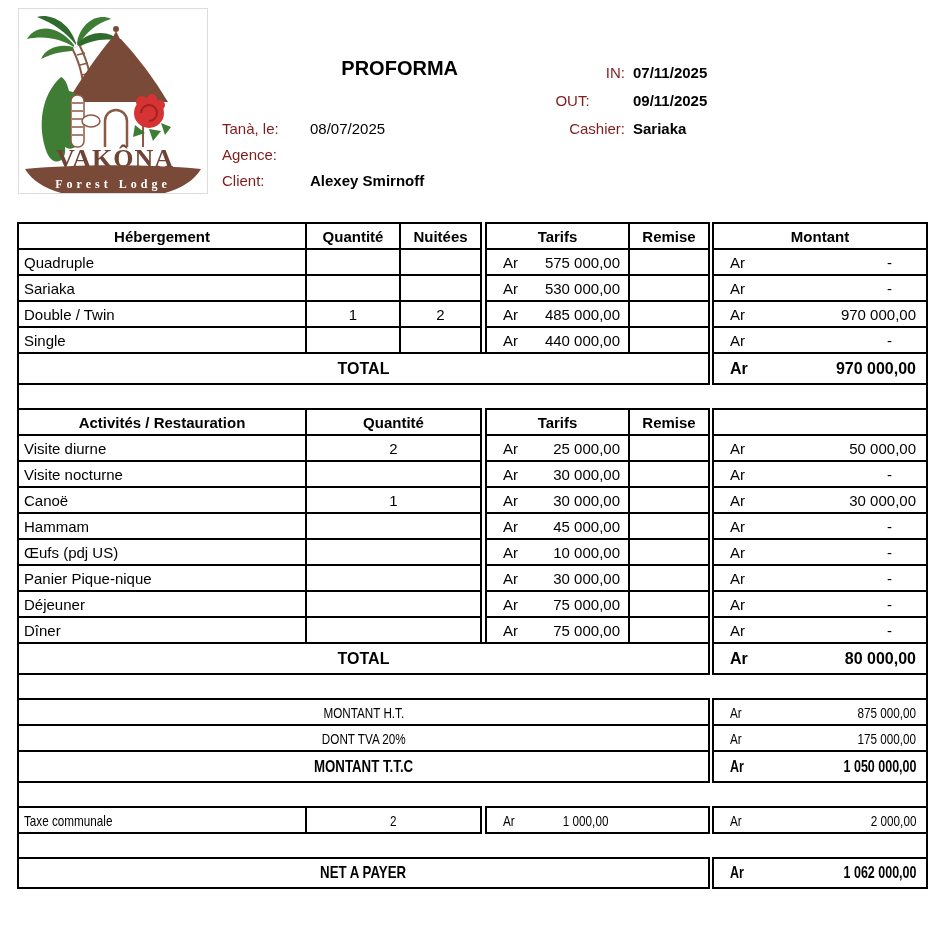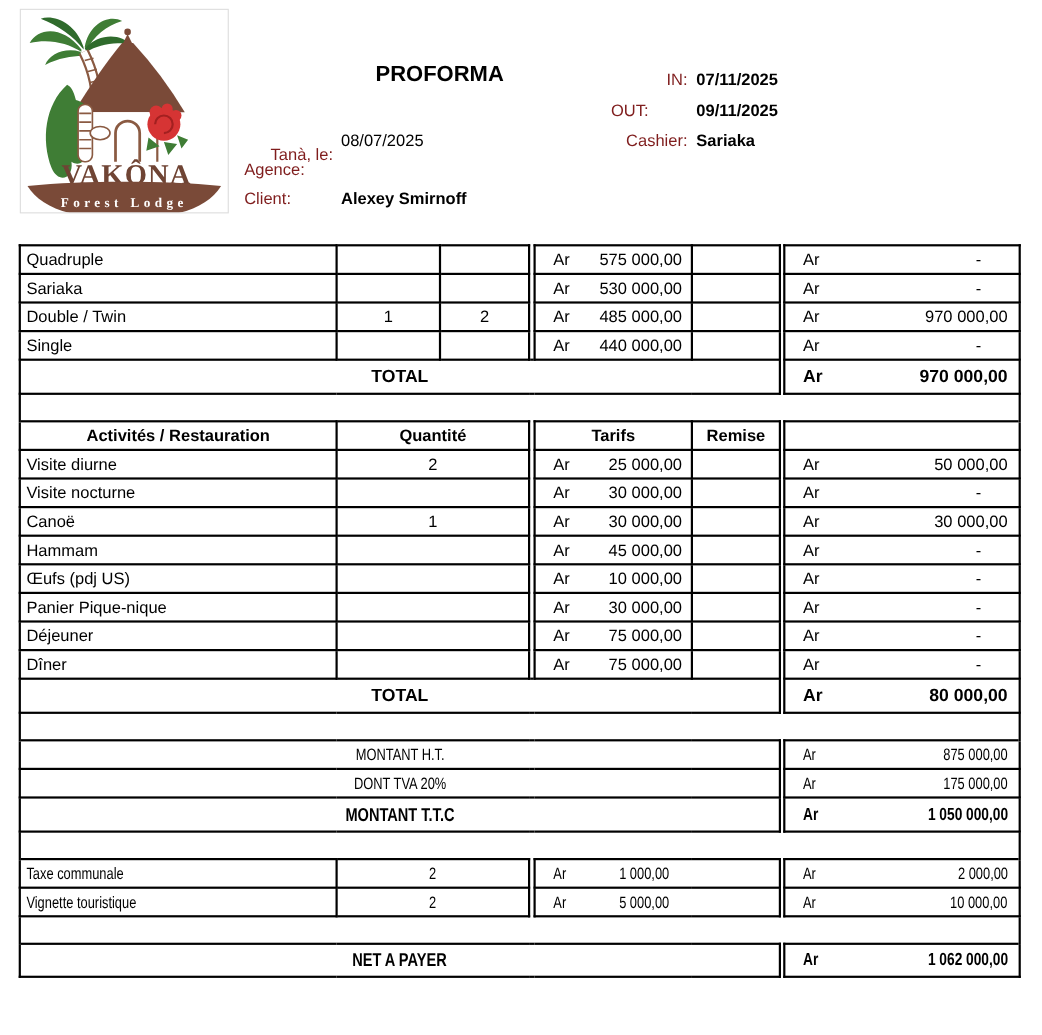--- a/index.html
+++ b/index.html
@@ -74,21 +74,21 @@
 
       <text x="96" y="158" text-anchor="middle" font-family="Liberation Serif,serif" font-weight="bold" font-size="26" fill="#6f4434" letter-spacing="1">VAKÔNA</text>
 
       <path d="M6,160 C60,155 128,155 182,160 C170,180 140,190 94,190 C48,190 18,180 6,160 Z" fill="#7a4a38"></path>
       <text x="94" y="179" text-anchor="middle" font-family="Liberation Serif,serif" font-weight="bold" font-size="12" fill="#ffffff" letter-spacing="4">Forest Lodge</text>
     </svg>
   </div>
 
   <div id="title" class="abs">PROFORMA</div>
 
-  <div class="abs lab" style="left:222px;top:132px;margin-left:24px;">Tanà, le:</div>
+  <div class="abs lab" style="left:222px;top:120px;">Tanà, le:</div>
   <div class="abs" style="left:310px;top:120px;">08/07/2025</div>
   <div class="abs lab" style="left:222px;top:146px;">Agence:</div>
   <div class="abs" style="left:310px;top:146px;"></div>
   <div class="abs lab" style="left:222px;top:172px;">Client:</div>
   <div class="abs bold" style="left:310px;top:172px;">Alexey Smirnoff</div>
 
   <div class="abs lab" style="left:520px;top:64px;width:105px;text-align:right;">IN:</div>
   <div class="abs bold" style="left:633px;top:64px;">07/11/2025</div>
   <div class="abs lab" style="left:520px;top:92px;width:105px;text-align:center;">OUT:</div>
   <div class="abs bold" style="left:633px;top:92px;">09/11/2025</div>
@@ -101,20 +101,30 @@
         <col style="width:94px">
         <col style="width:81px">
         <col style="width:5px">
       <col style="width:143px">
         <col style="width:80px">
         <col style="width:4px">
         <col style="width:214px">
     </colgroup>
 
     <tbody>
+        <tr class="h26">
+      <td class="b hd">Hébergement</td>
+      <td class="b hd">Quantité</td>
+      <td class="b hd">Nuitées</td>
+      <td></td>
+      <td class="b hd">Tarifs</td>
+      <td class="b hd">Remise</td>
+      <td></td>
+      <td class="b hd">Montant</td>
+    </tr>
 
     <tr class="h26">
       <td class="b lbl">Quadruple</td>
       <td class="b ctr"></td>
       <td class="b ctr"></td>
       <td></td>
       <td class="b">
             <div class="money">
               <span class="c">Ar</span>
               <span class="v">575 000,00</span>
@@ -432,38 +442,20 @@
             </div>
           </td>
       <td></td>
       <td class="b mont">
             <div class="money">
               <span class="c">Ar</span>
               <span class="v">2 000,00</span>
             </div>
           </td>
     </tr>
-    <tr class="h26 cnd">
-      <td class="b lbl"><span class="t" style="transform-origin:left center;">Vignette touristique</span></td>
-      <td class="b ctr" colspan="2"><span class="t">2</span></td>
-      <td></td>
-      <td class="b taxtarif" colspan="2">
-            <div class="money">
-              <span class="c">Ar</span>
-              <span class="v">5 000,00</span>
-            </div>
-          </td>
-      <td></td>
-      <td class="b mont">
-            <div class="money">
-              <span class="c">Ar</span>
-              <span class="v">10 000,00</span>
-            </div>
-          </td>
-    </tr>
 
     <tr class="h25">
           <td class="spl" colspan="7"></td>
           <td class="spr"></td>
         </tr>
 
     <tr class="h30 cnd">
       <td class="b biglbl" colspan="6"><span class="t">NET A PAYER</span></td>
       <td></td>
       <td class="b mont cnd16">

